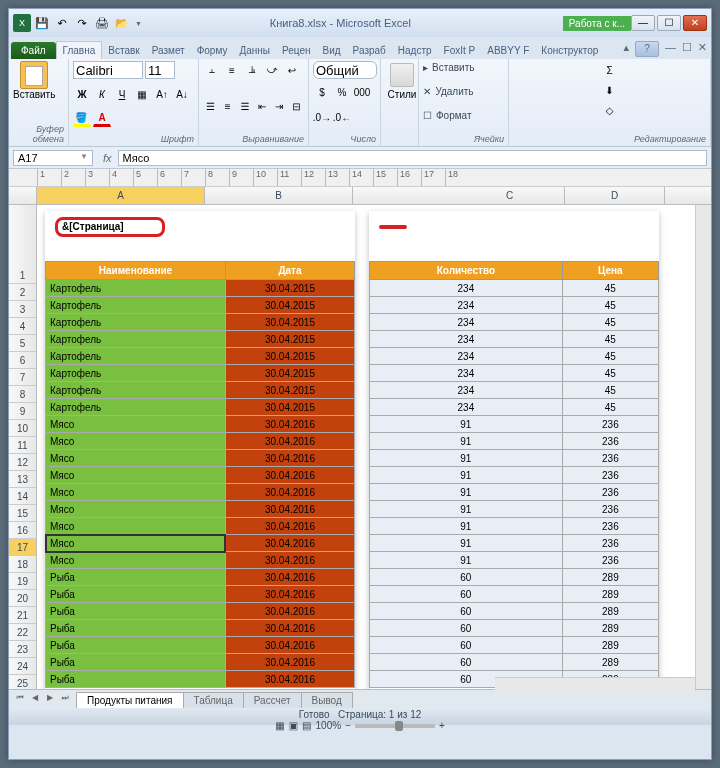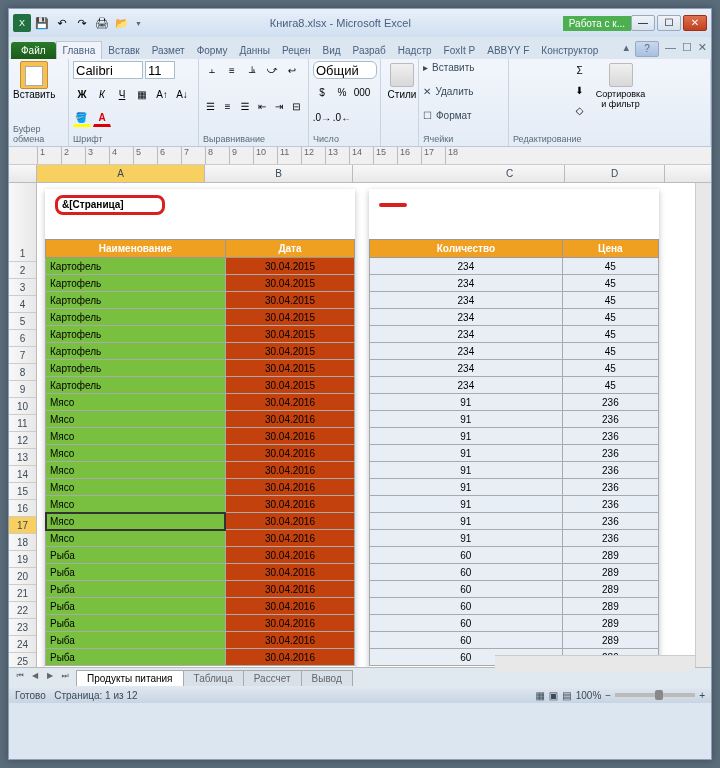--- a/index.html
+++ b/index.html
@@ -15,21 +15,21 @@
 .win-btn.close { background: linear-gradient(#e07050,#c04020); color: #fff; border-color: #a03010; }
 .win-btn.help { background: linear-gradient(#c8d8f0,#a8c0e0); }
 .sub-controls { position: absolute; right: 4px; top: 32px; display: flex; gap: 6px; font-size: 11px; color: #5a6b7a; }
 .ribbon-tabs { display: flex; height: 22px; padding-left: 2px; font-size: 10px; align-items: flex-end; }
 .file-tab { background: linear-gradient(#2a7a2a,#1a5a1a); color: #fff; padding: 3px 10px; border-radius: 3px 3px 0 0; }
 .rtab { padding: 3px 6px; color: #4a6080; cursor: pointer; }
 .rtab.active { background: #f0f4fa; border: 1px solid #bcc8d8; border-bottom: none; }
 .qat-drop { font-size: 7px; color: #666; margin-left: 2px; }
 .ribbon { background: linear-gradient(#f2f6fc,#e4ecf6); border-bottom: 1px solid #bcc8d8; height: 88px; display: flex; font-size: 10px; }
 .rgroup { border-right: 1px solid #c8d4e2; padding: 2px 4px; display: flex; flex-direction: column; justify-content: space-between; }
-.rgroup-label { text-align: left; color: #5a6b7a; font-size: 9px; padding-top: 1px; }
+.rgroup-label { text-align: right; color: #5a6b7a; font-size: 9px; padding-top: 1px; font-style: italic; }
 .paste-btn { width: 42px; text-align: center; }
 .paste-icon { width: 28px; height: 28px; margin: 0 auto; background: #f8c050; border: 1px solid #c09030; border-radius: 2px; position: relative; }
 .paste-icon::after { content: ''; position: absolute; top: 4px; left: 4px; width: 16px; height: 18px; background: #fff; border: 1px solid #aaa; }
 .font-group { width: 130px; }
 .font-row { display: flex; gap: 2px; align-items: center; margin-bottom: 2px; }
 .font-select { border: 1px solid #abc; background: #fff; font-size: 13px; padding: 1px 2px; height: 18px; }
 .mini-btn { width: 18px; height: 18px; border: 1px solid transparent; display: inline-flex; align-items: center; justify-content: center; font-size: 10px; }
 .align-group { width: 110px; }
 .num-group { width: 72px; }
 .cells-group { width: 90px; }
@@ -63,21 +63,21 @@
 .td-green { background: #7ac040; }
 .td-blue { background: #c2410c; text-align: center; }
 .td-num { background: #e8eef6; text-align: center; }
 .sel-cell { outline: 2px solid #333; outline-offset: -1px; }
 .sheet-tabs { position: absolute; bottom: 16px; left: 0; right: 0; height: 20px; background: #e0e8f0; display: flex; align-items: center; font-size: 10px; border-top: 1px solid #bbb; }
 .tab-nav { display: flex; gap: 1px; padding: 0 4px; }
 .tab-nav-btn { width: 14px; height: 14px; font-size: 8px; color: #666; text-align: center; }
 .sheet-tab { padding: 2px 10px; background: #fff; border: 1px solid #aaa; border-bottom: none; margin-right: -1px; }
 .sheet-tab.active { background: #fff; font-weight: normal; }
 .sheet-tab.inactive { background: #d8e0ea; color: #666; }
-.status-bar { position: absolute; bottom: 0; left: 0; right: 0; height: 16px; background: linear-gradient(#e0e8f0,#c8d4e2); font-size: 10px; color: #3a4a5a; display: flex; align-items: center; padding: 0 6px; justify-content: space-between; }
+.status-bar { position: absolute; bottom: 0; left: 0; right: 0; height: 16px; background: linear-gradient(#e0e8f0,#c8d4e2); font-size: 10px; color: #3a4a5a; display: flex; align-items: center; padding: 0 6px; justify-content: space-between; flex-direction: column; }
 .zoom-controls { display: flex; align-items: center; gap: 4px; }
 .zoom-slider { width: 80px; height: 4px; background: #bbb; position: relative; }
 .zoom-slider::after { content: ''; position: absolute; left: 40px; top: -3px; width: 8px; height: 10px; background: #888; border-radius: 2px; }
 .vscroll { position: absolute; right: 0; top: 36px; bottom: 36px; width: 16px; background: #e8e8e8; border-left: 1px solid #ccc; }
 .hscroll { position: absolute; bottom: 16px; right: 16px; width: 200px; height: 16px; background: #e8e8e8; border-top: 1px solid #ccc; }
 .big-btn { text-align: center; width: 56px; padding: 2px; }
 .big-btn-icon { width: 24px; height: 24px; margin: 0 auto 2px; border: 1px solid #bbb; background: linear-gradient(#f0f0f0,#d8d8d8); border-radius: 2px; }
 </style>
 </head>
 <body>
@@ -203,29 +203,33 @@
       <div class="dropdown-item">☐ <span>Формат</span></div>
       <div class="rgroup-label">Ячейки</div>
     </div>
     <div class="rgroup edit-group">
       <div style="display:flex;gap:4px;justify-content:center">
         <div class="font-row" style="flex-direction:column">
           <span class="mini-btn">Σ</span>
           <span class="mini-btn">⬇</span>
           <span class="mini-btn">◇</span>
         </div>
-        <div class="big-btn">
-          <div class="big-btn-icon"></div>
-          <div style="font-size:9px">Сортировка и фильтр</div>
-        </div>
       </div>
       <div class="rgroup-label">Редактирование</div>
     </div>
   </div>
 
+  <div class="formula-bar">
+    <div class="name-box">
+        <span>A17</span>
+        <span style="font-size:8px;color:#888">▼</span>
+      </div>
+    <span class="fx-label">fx</span>
+    <div class="fx-input">Мясо</div>
+  </div>
 
   <div class="sheet-area">
     <div class="ruler" id="ruler">
         <div class="ruler-mark">1</div>
         <div class="ruler-mark">2</div>
         <div class="ruler-mark">3</div>
         <div class="ruler-mark">4</div>
         <div class="ruler-mark">5</div>
         <div class="ruler-mark">6</div>
         <div class="ruler-mark">7</div>

